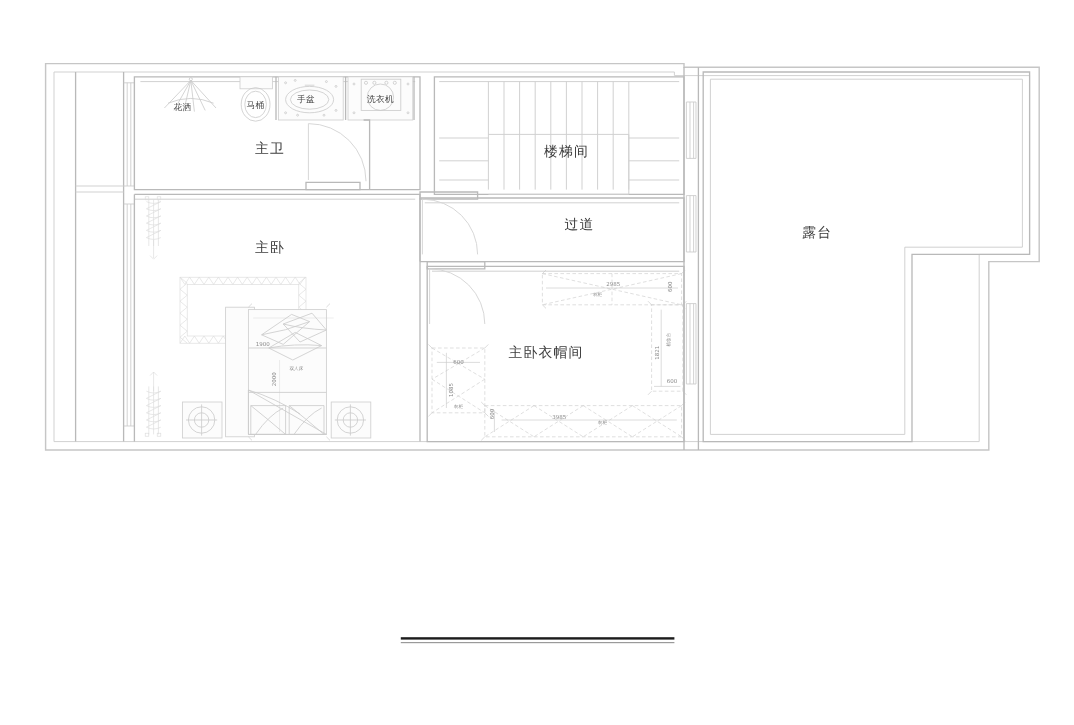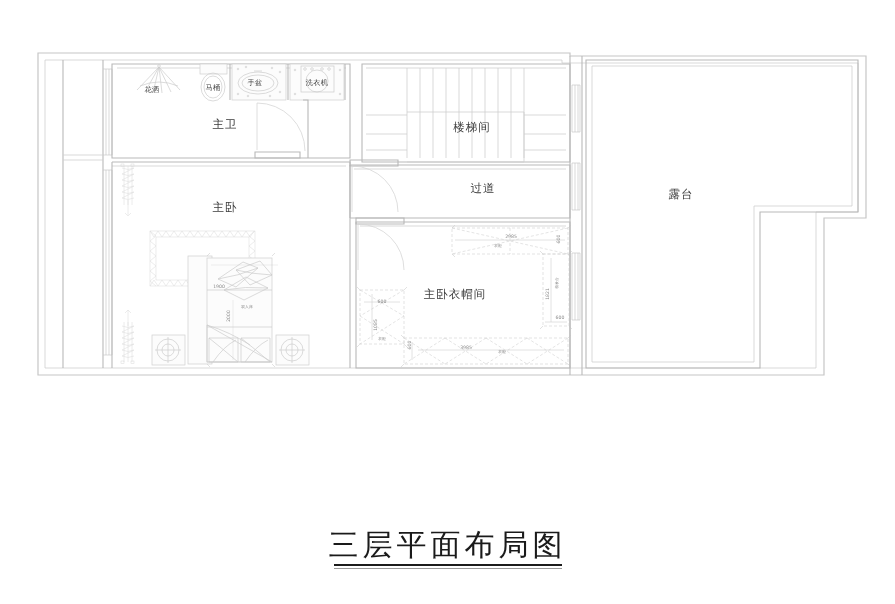--- a/index.html
+++ b/index.html
@@ -380,16 +380,15 @@
   <g>
     <path class="wall" d="M 586,60 L 858,60 L 858,212 L 760,212 L 760,368 L 586,368 Z"></path>
     <path class="wall-thin" d="M 592,66 L 852,66 L 852,206 L 754,206 L 754,362 L 592,362 Z"></path>
     <text class="room-label" x="681" y="194">露台</text>
   </g>
 
 </svg>
 </div>
 
 <div id="title-block">
-  <div id="title-text">三层平面布局图</div>
   <div id="title-rule"></div>
   <div id="title-rule2"></div>
 </div>
 
 </body></html>

